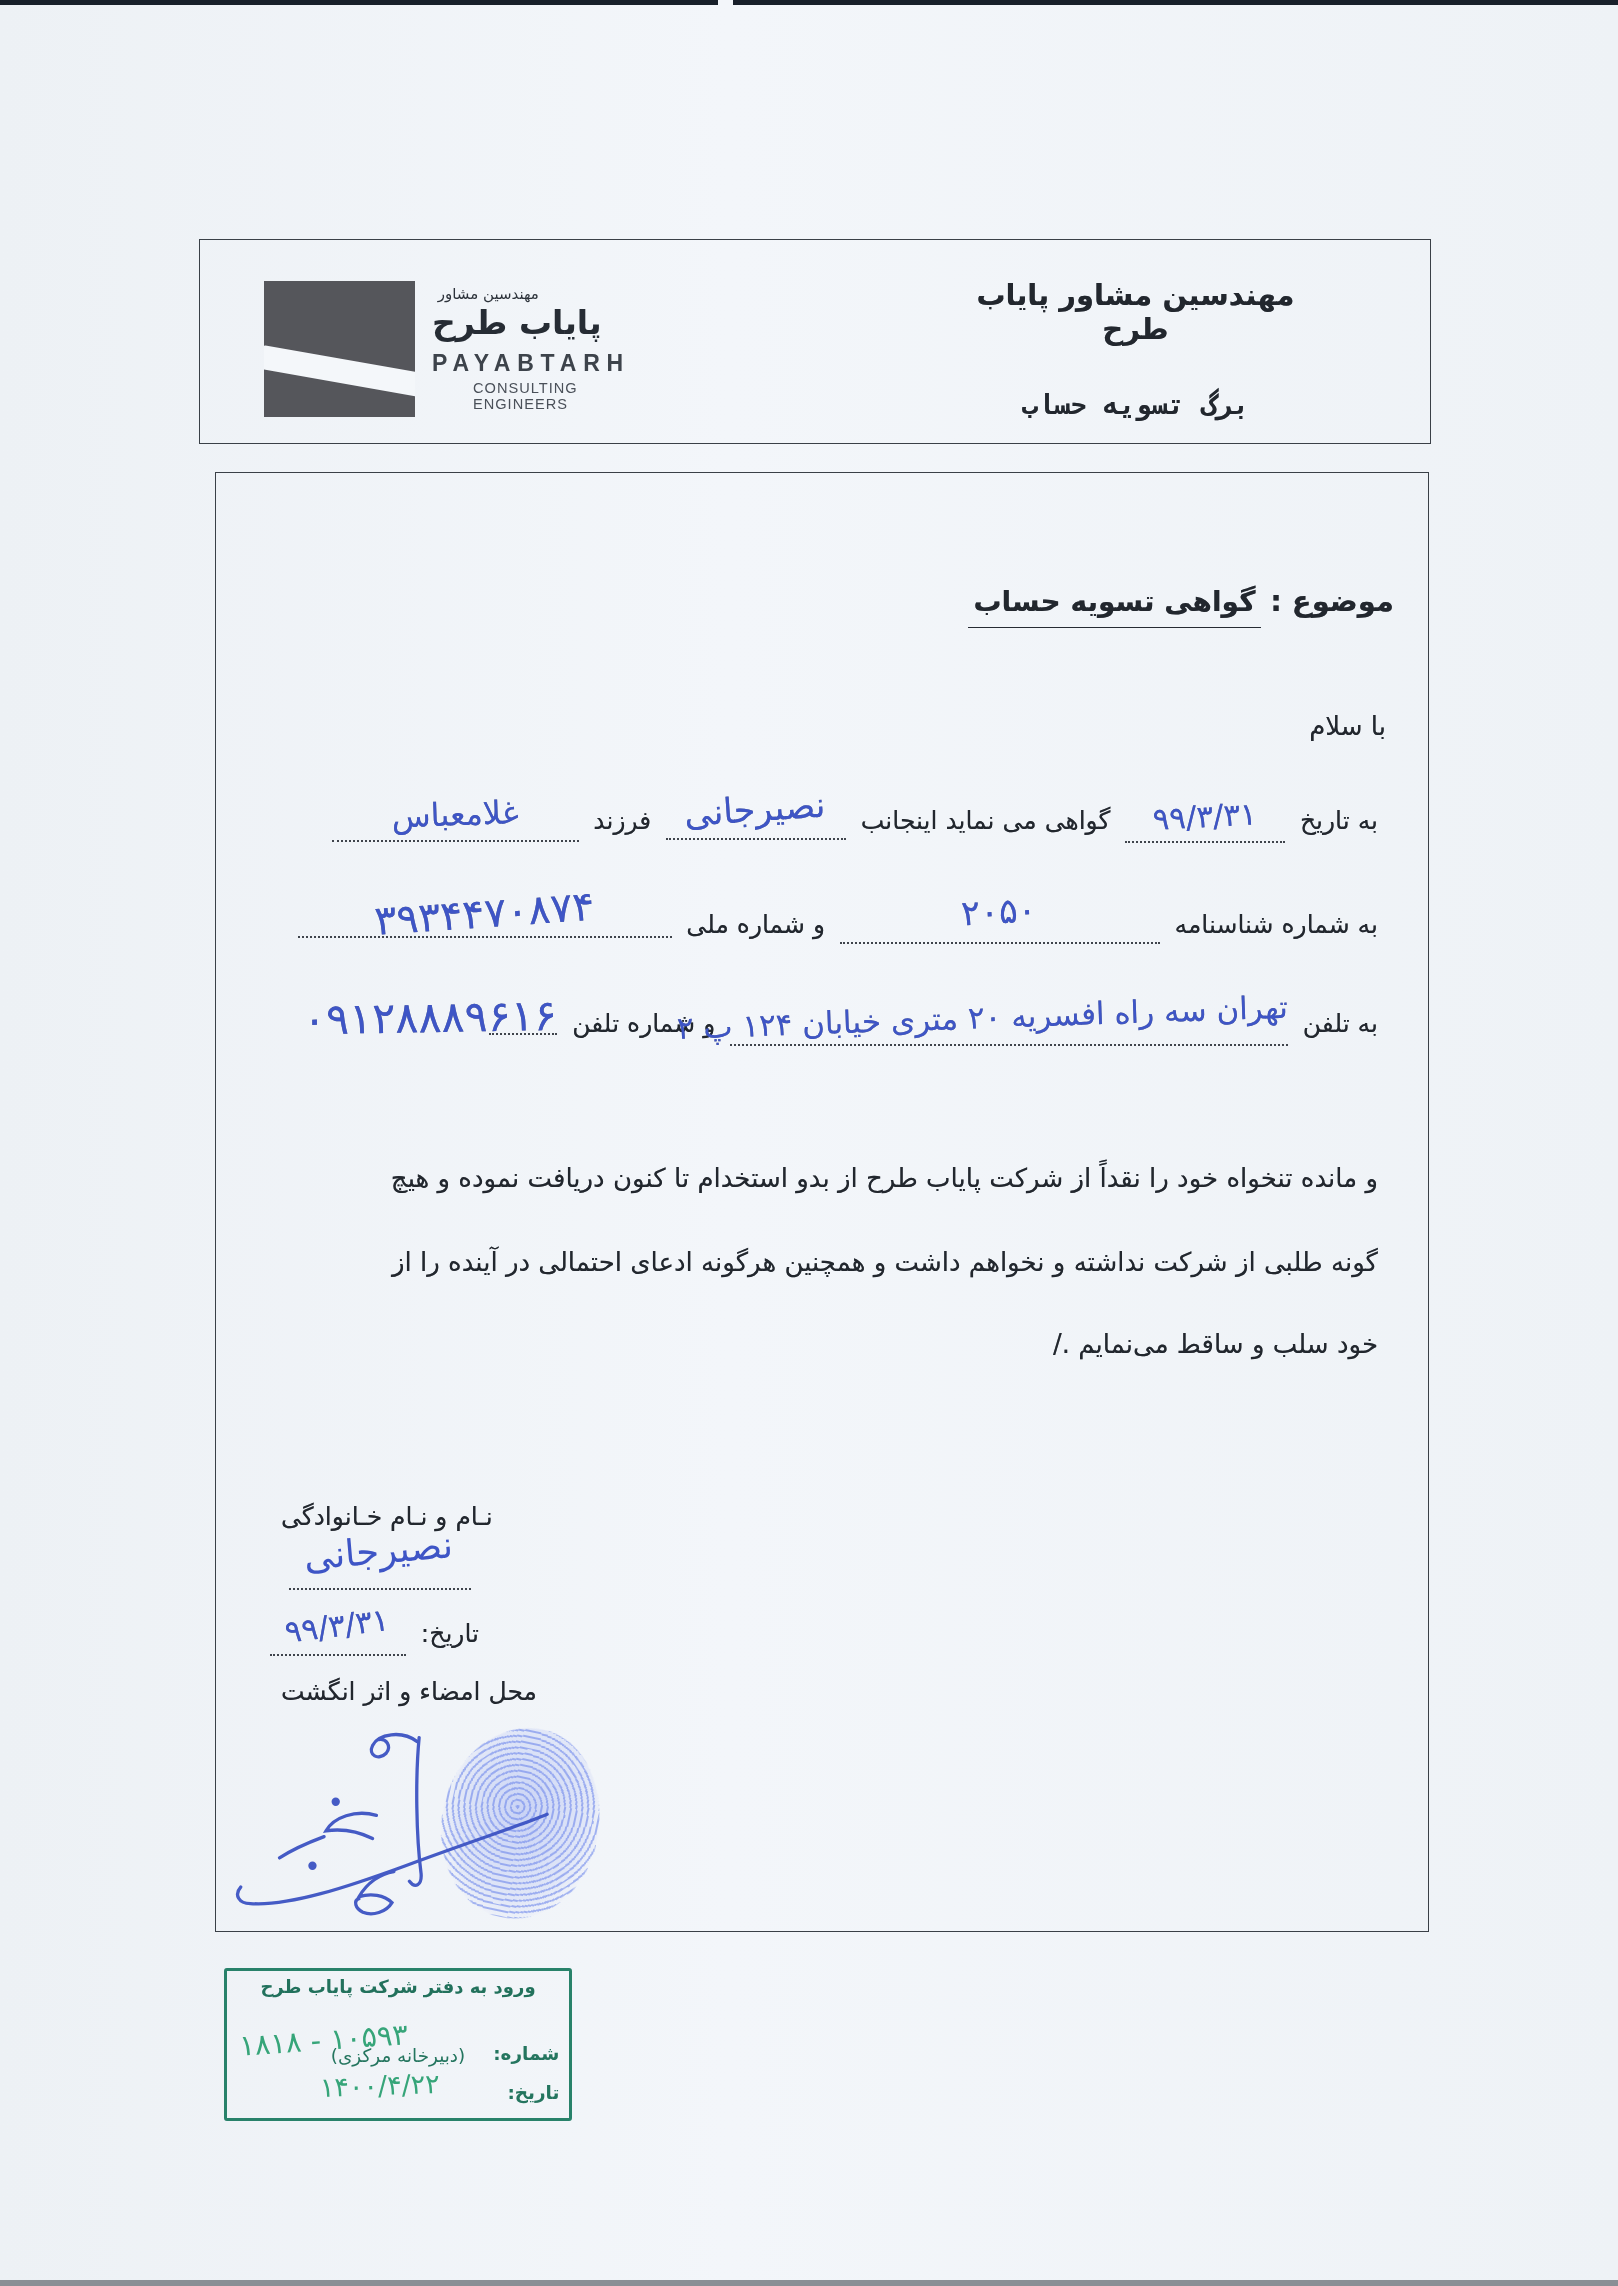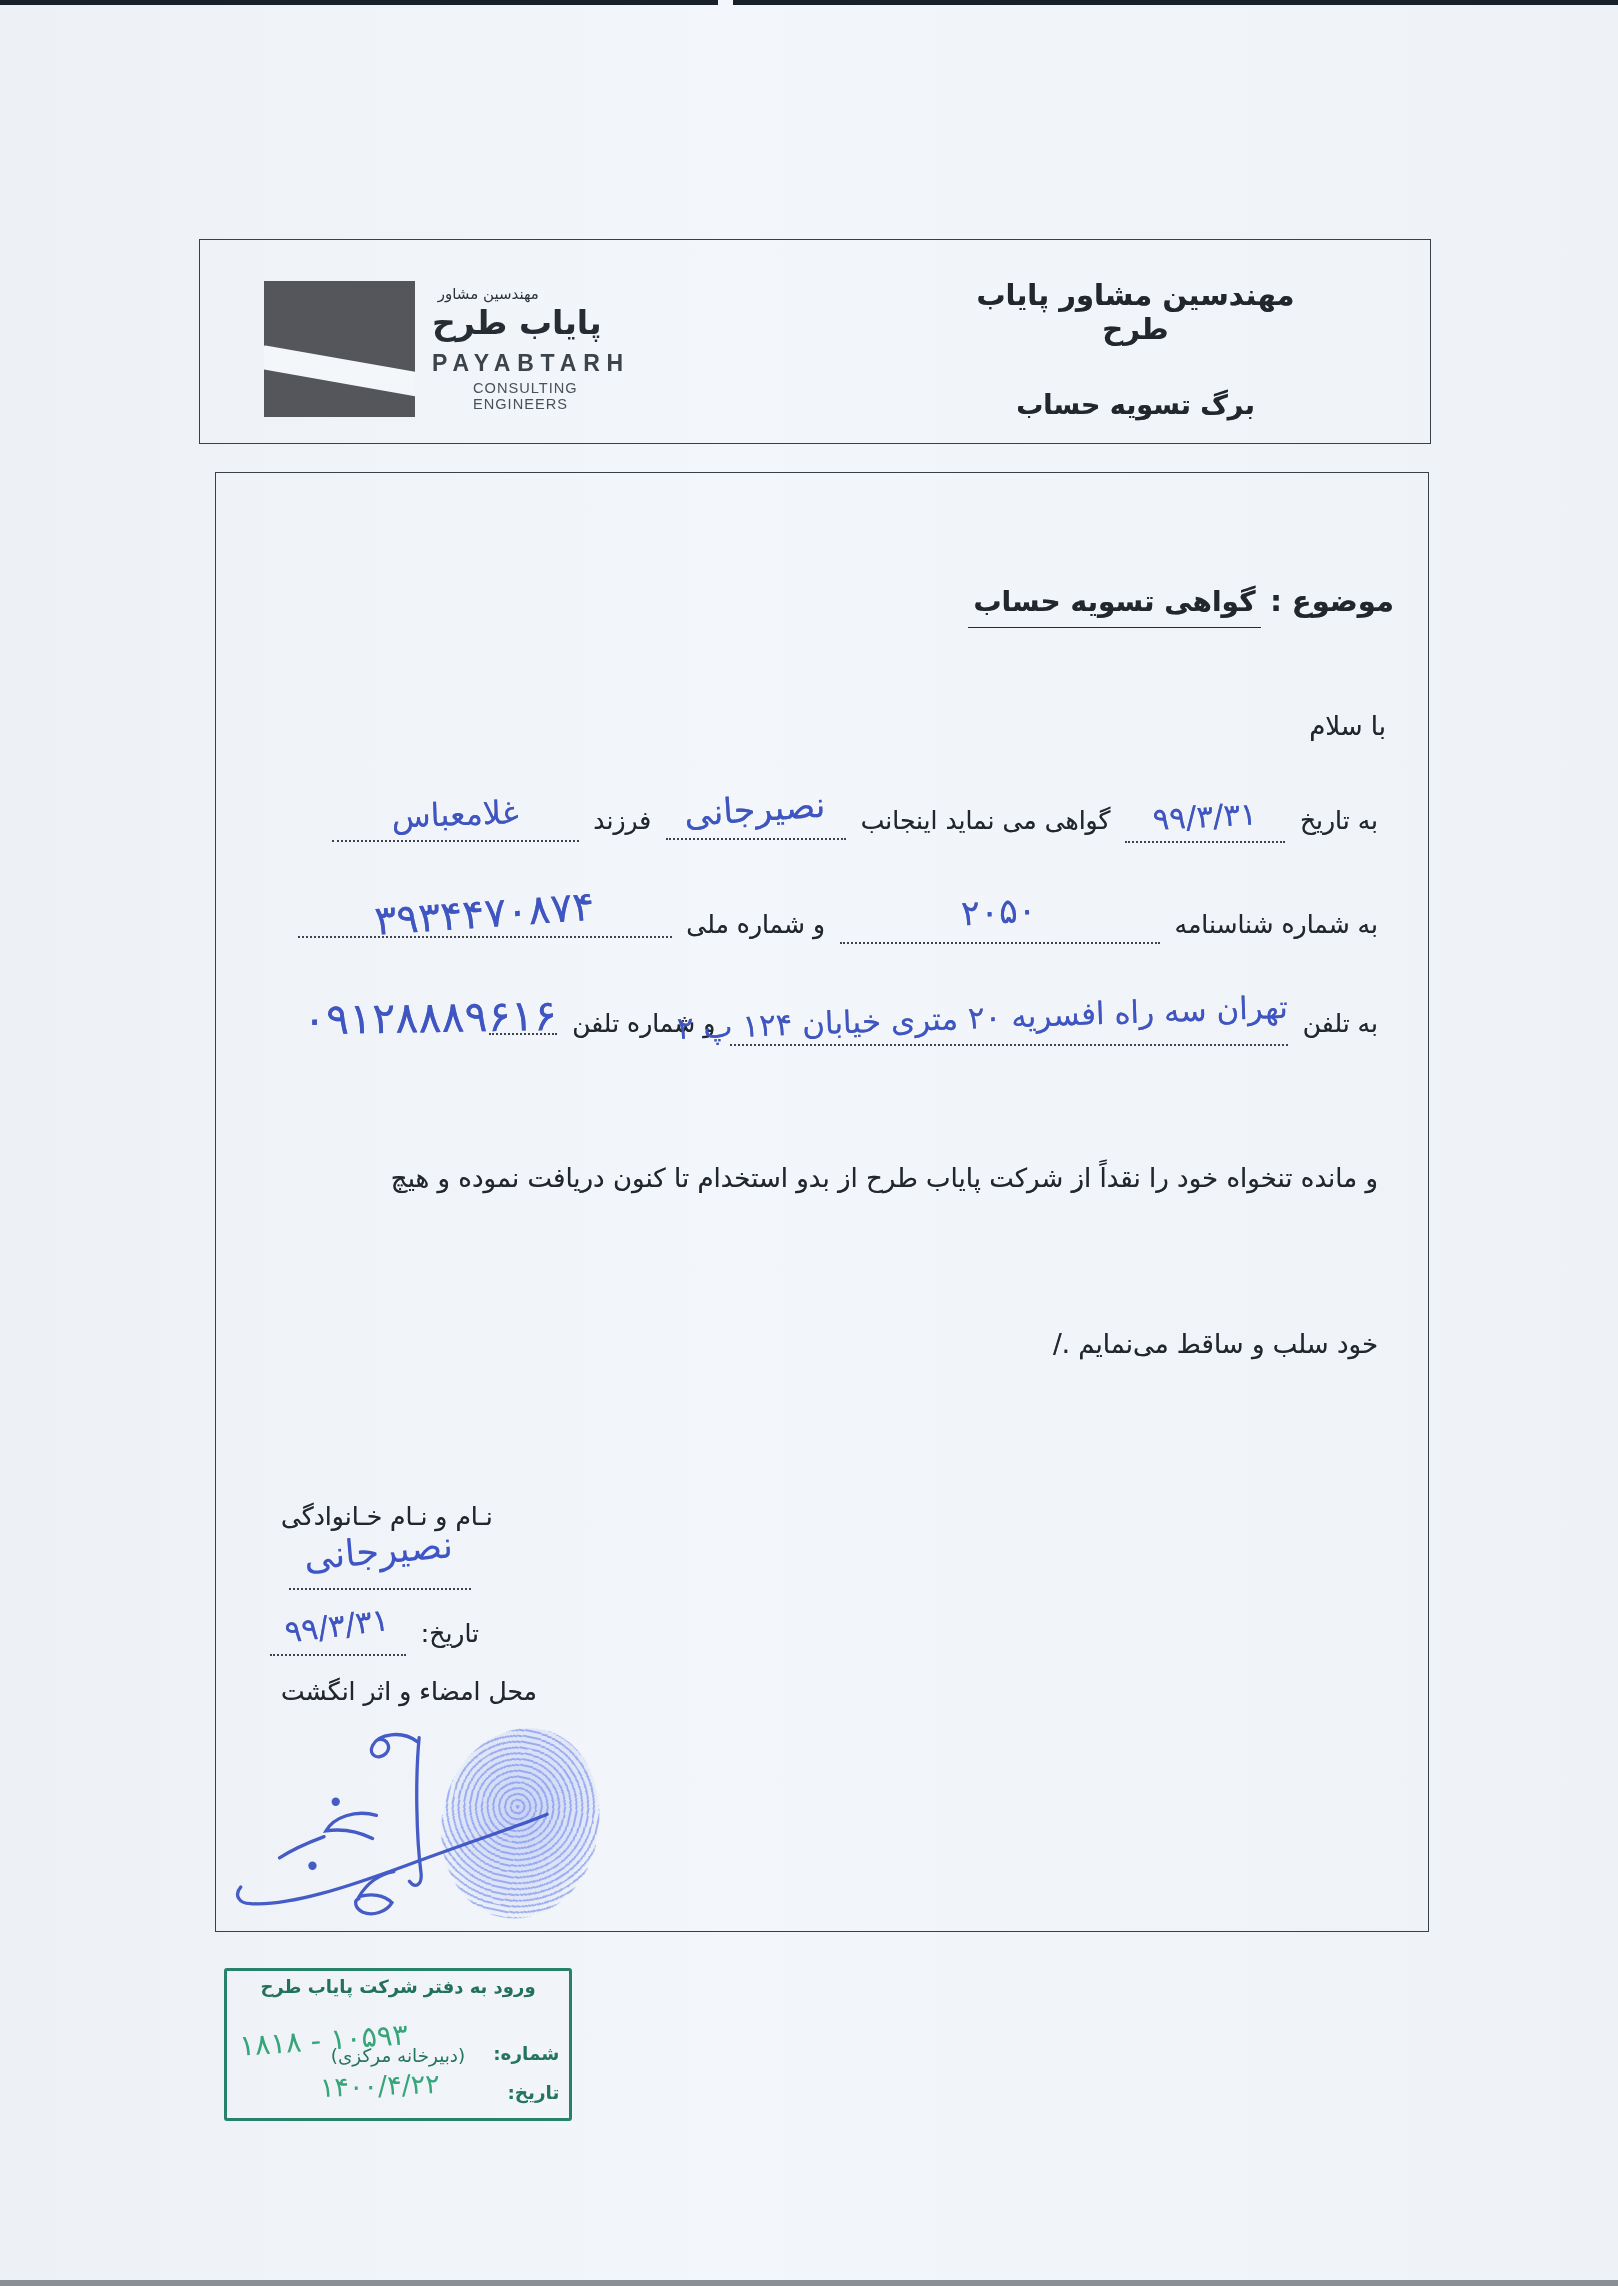--- a/index.html
+++ b/index.html
@@ -18,21 +18,21 @@
   .logo-square{position:absolute;left:264px;top:281px;width:151px;height:136px;background:#55565b;overflow:hidden;}
   .logo-swoosh{position:absolute;left:-9.7px;top:78px;width:175px;height:24px;background:#f4f7fa;border-radius:5.8px;transform:rotate(10deg) skewX(-18deg);}
   .logo-text{position:absolute;left:432px;top:285px;width:245px;direction:rtl;}
   .logo-fa-small{font-size:15px;text-align:left;color:#2d333b;padding-left:5.8px;}
   .logo-fa-big{font-size:33px;font-weight:bold;text-align:left;color:#262c34;margin-top:0px;}
   .logo-en{direction:ltr;font-size:23px;font-weight:bold;letter-spacing:6.8px;color:#3d434b;margin-top:7.8px;text-align:left;font-family:"Liberation Sans",sans-serif;}
   .logo-en-sub{direction:ltr;font-size:14.6px;letter-spacing:1px;color:#4a5059;margin-top:2.9px;text-align:left;padding-left:41px;font-family:"Liberation Sans",sans-serif;}
   
   .head-title{position:absolute;left:951px;top:278px;width:369px;text-align:center;}
   .head-title .t1{font-size:29px;font-weight:bold;}
-  .head-title .t2{font-size:27px;font-weight:bold;margin-top:43px;}
+  .head-title .t2{font-size:27px;font-weight:bold;margin-top:43px;font-family:Liberation Mono, monospace;}
   
   .printed{text-shadow:0 0 0.5px rgba(30,35,45,.55);}
   .subject{position:absolute;right:225px;top:584px;font-size:28px;white-space:nowrap;}
   .subject .lbl{font-weight:bold;font-size:29px;}
   .subject .val{font-weight:bold;border-bottom:1.9px solid #262b33;padding:0 5.8px 8.7px 5.8px;}
   .salam{position:absolute;right:233px;top:711px;font-size:26px;}
   .fill{position:absolute;right:241px;font-size:25px;white-space:nowrap;}
   .fill-1{top:803px;} .fill-2{top:901px;} .fill-3{top:998px;}
   .blank{display:inline-block;border-bottom:2.4px dotted #3f444c;text-align:center;vertical-align:-5.8px;height:35px;margin:0 6.8px;}
   .hand{display:inline-block;color:#3e55c6;font-style:normal;white-space:nowrap;transform:rotate(-3deg) translateY(-7.8px);}
@@ -114,20 +114,21 @@
   </div>
 
   <div class="fill fill-3 printed">
     <span>به تلفن</span>
     <span class="blank" style="width:558px"><i class="hand" style="font-size:31px;transform:rotate(-2deg) translateY(-9.7px)">تهران سه راه افسریه ۲۰ متری خیابان ۱۲۴ پ ۲</i></span>
     <span>و شماره تلفن</span>
     <span class="blank" style="width:68px"><i class="hand num" style="font-size:43px;letter-spacing:2.9px;transform:rotate(-1deg) translateY(-5.8px)">۰۹۱۲۸۸۸۹۶۱۶</i></span>
   </div>
 
   <div class="para para-2 printed">و مانده تنخواه خود را نقداً از شرکت پایاب طرح از بدو استخدام تا کنون دریافت نموده و هیچ</div>
+  <div class="para para-3 printed">گونه طلبی از شرکت نداشته و نخواهم داشت و همچنین هرگونه ادعای احتمالی در آینده را از</div>
   <div class="para para-4 printed">خود سلب و ساقط می‌نمایم ./</div>
 
   <div class="sign-label printed">نـام و نـام خـانوادگی</div>
   <div class="sign-name-blank">
     <i class="hand" style="font-size:37px;transform:rotate(-5deg) translateY(-15.5px)">نصیرجانی</i>
   </div>
   <div class="sign-date printed">
     <span>تاریخ:</span>
     <span class="blank" style="width:136px"><i class="hand num" style="font-size:31px;transform:rotate(-7deg) translateY(-11.6px)">۹۹/۳/۳۱</i></span>
   </div>

